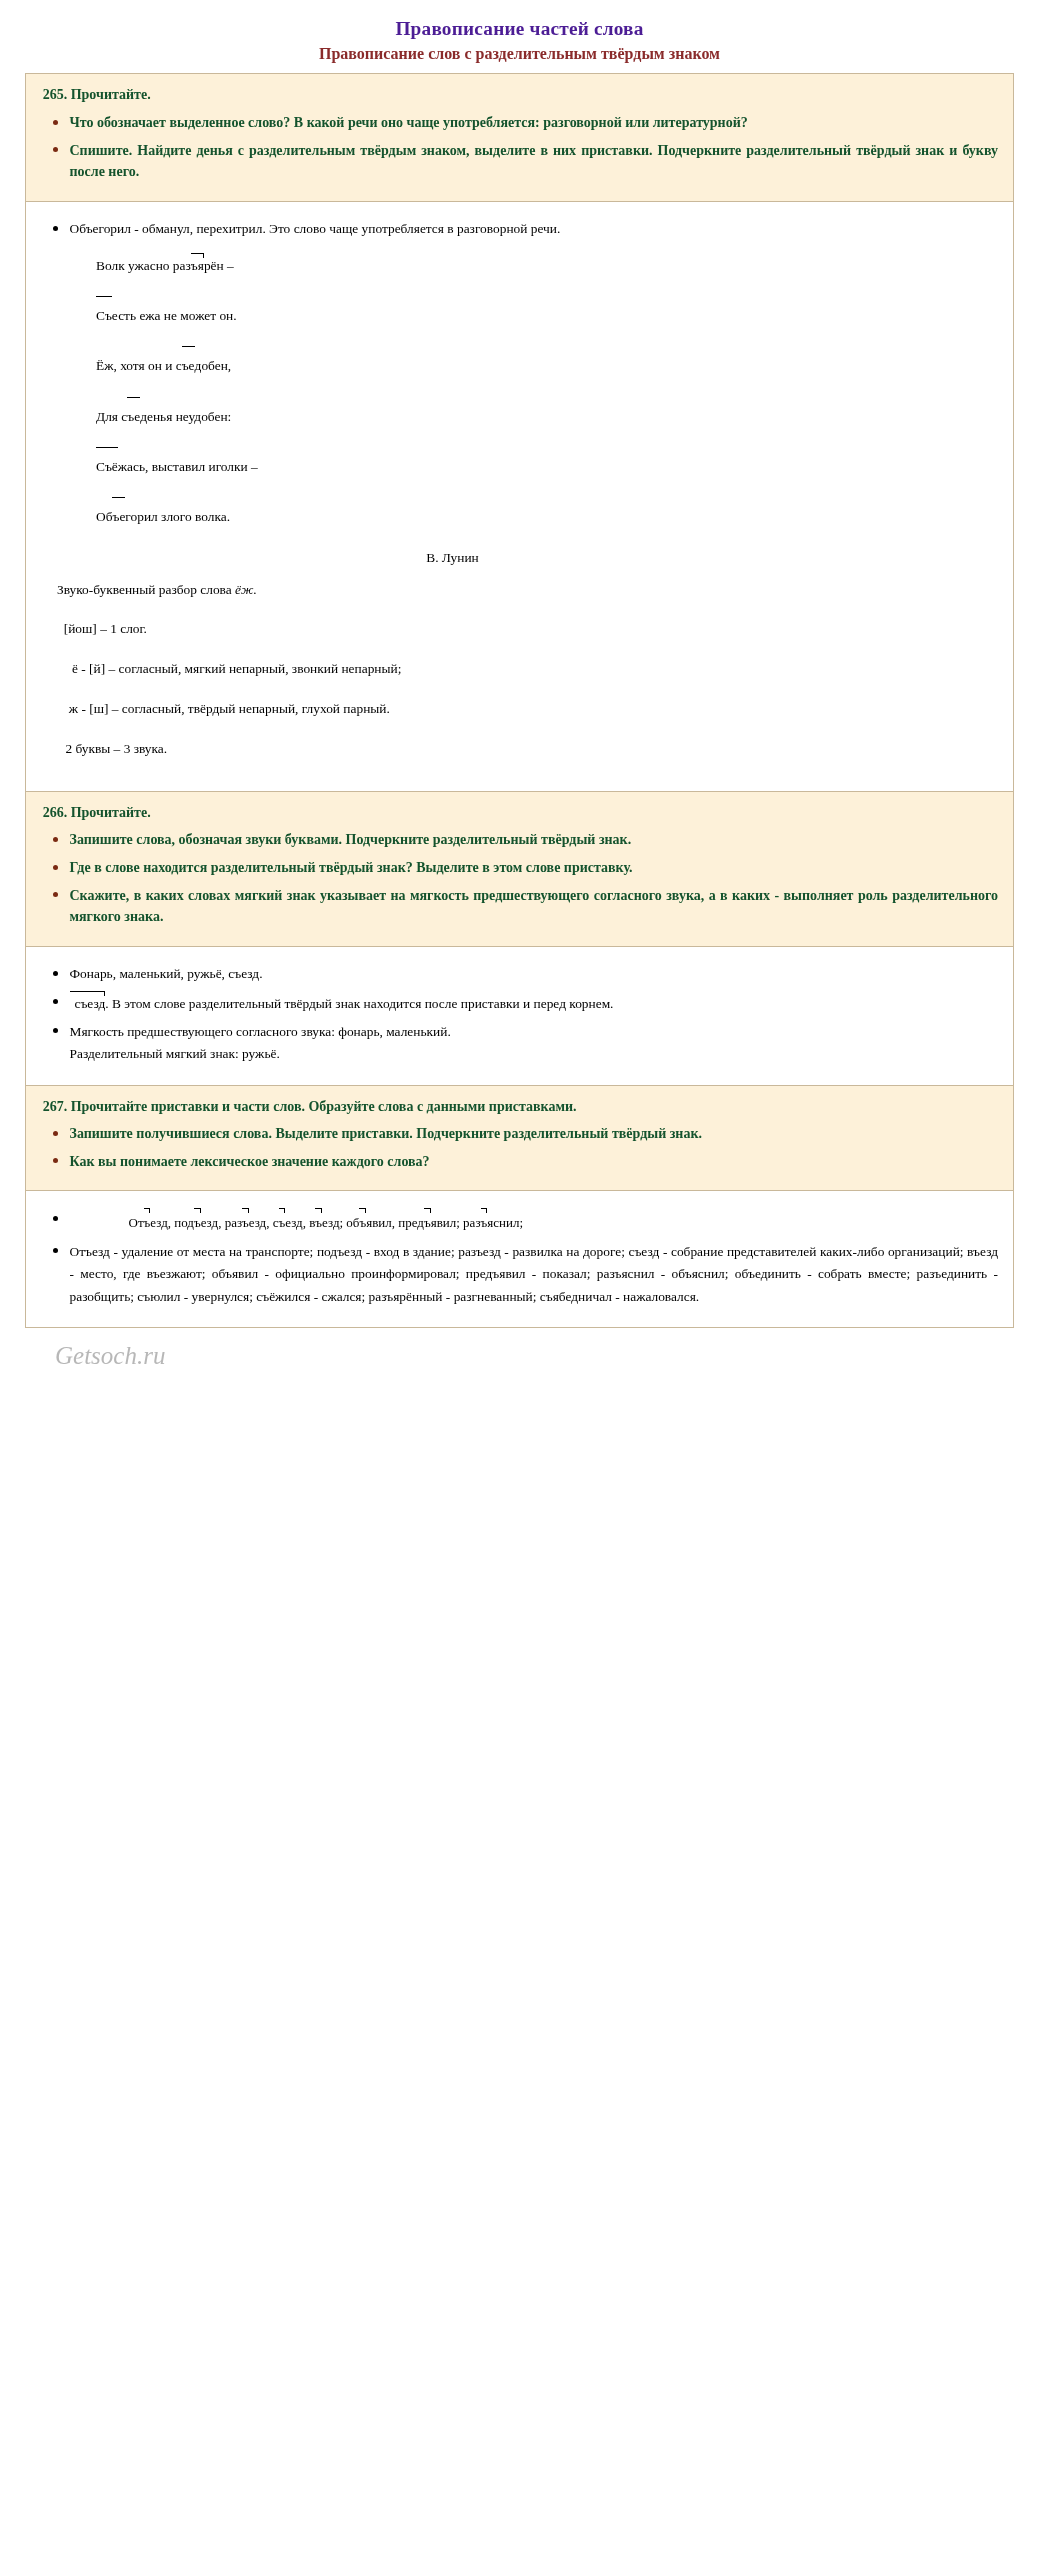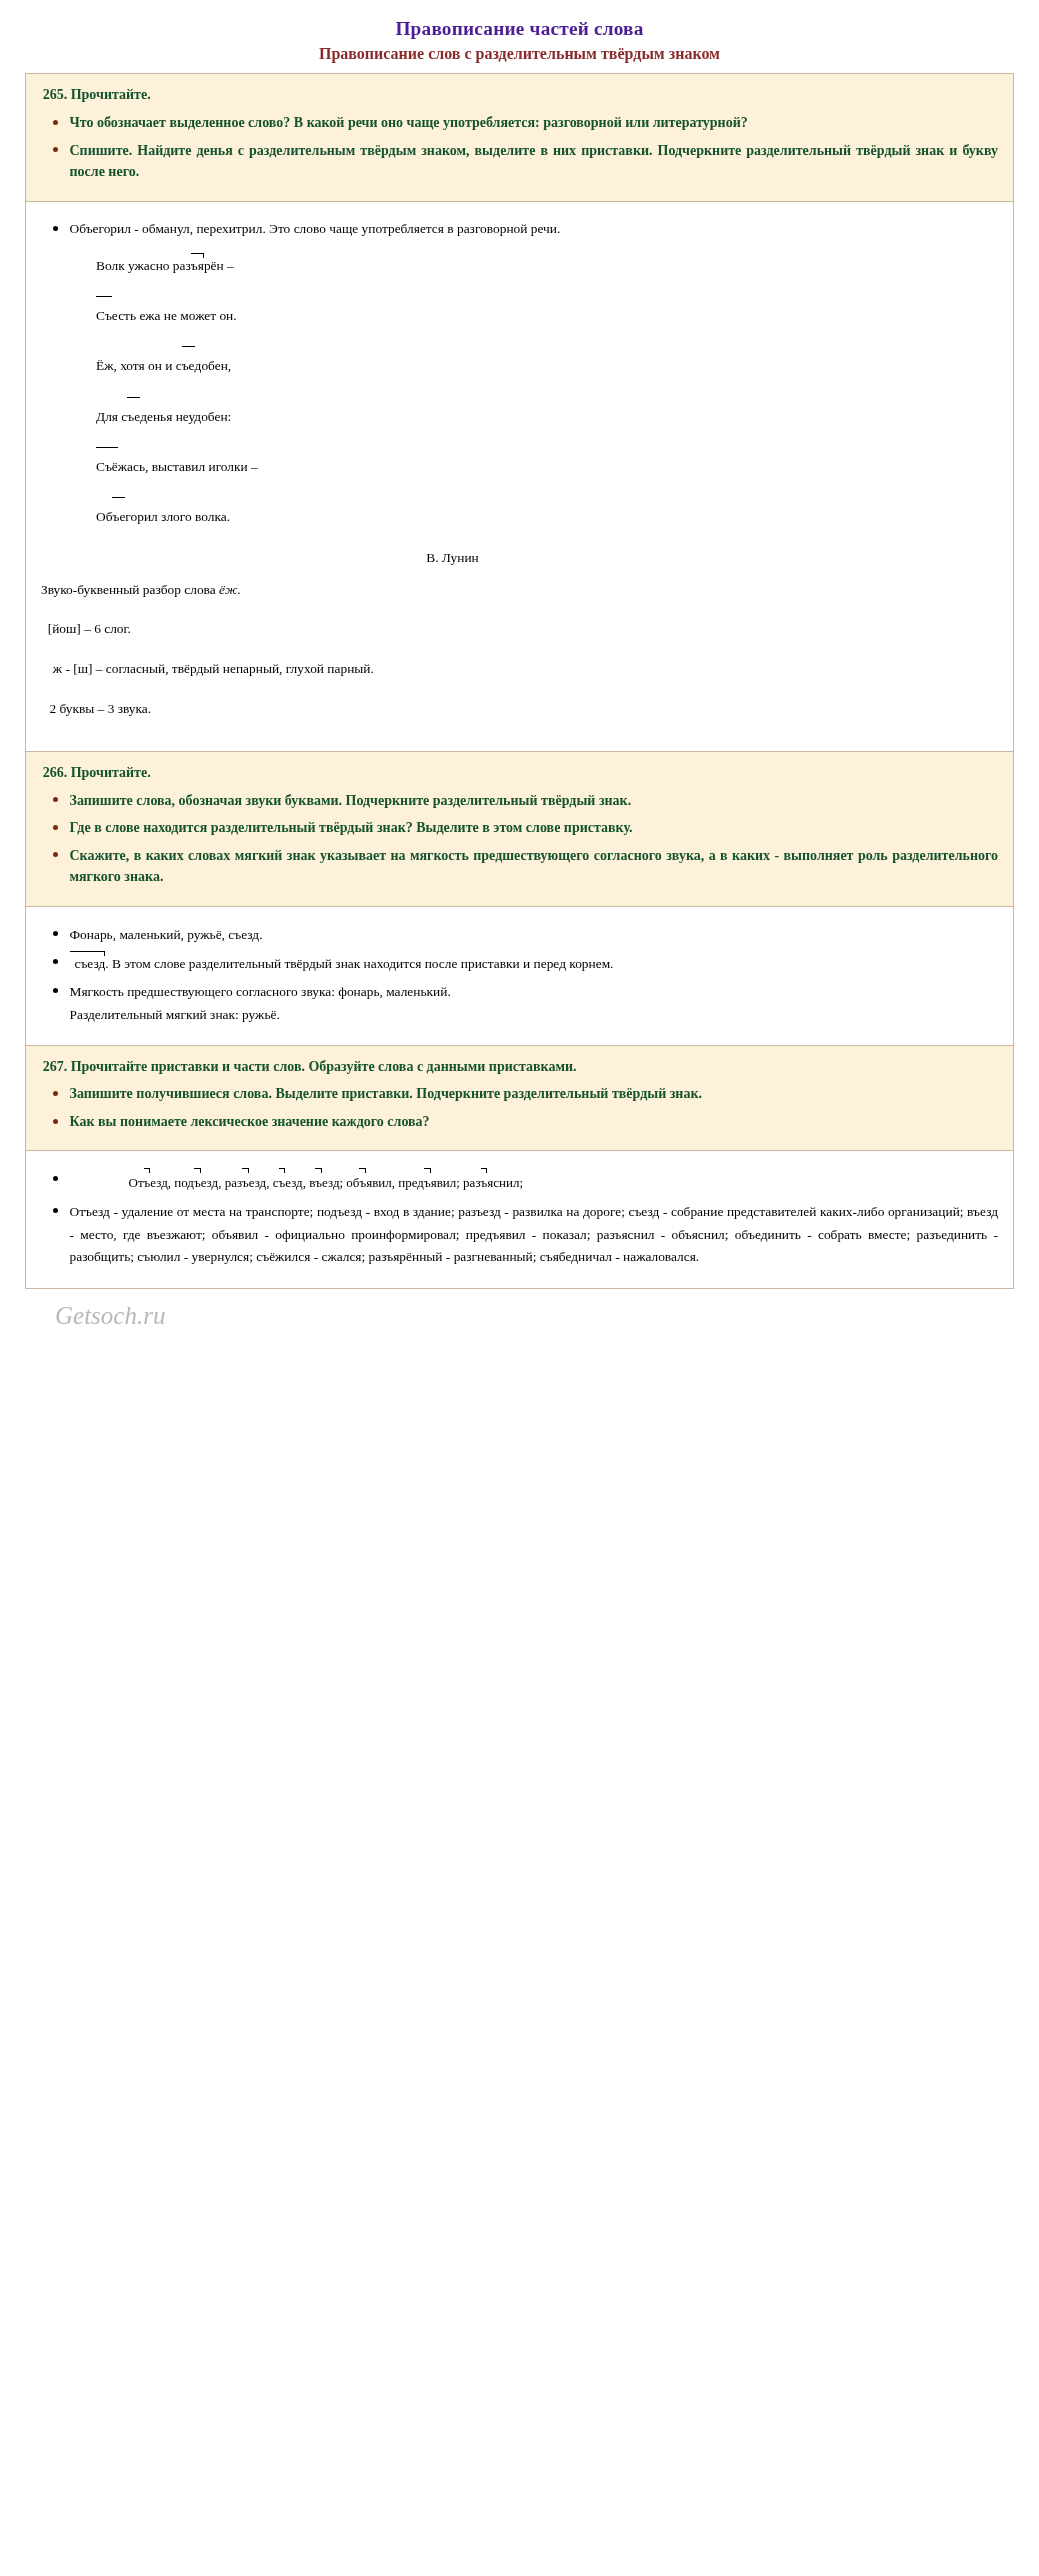--- a/index.html
+++ b/index.html
@@ -96,21 +96,21 @@
     font-size: 13.4px;
     white-space: nowrap;
   }
   .author {
     text-align: center;
     margin: 10px 0 8.4px 0;
     font-size: 13.4px;
     padding-right: 134px;
   }
   .analysis p {
-    margin: 0 0 17px 0;
+    margin: 0 0 17px 16px;
     font-size: 13.4px;
   }
   .analysis .ind1 { padding-left: 6.7px; }
   .analysis .ind2 { padding-left: 15px; }
   .analysis .ind3 { padding-left: 34px; }
   .analysis .ind4 { padding-left: 11.8px; }
   .analysis .ind5 { padding-left: 8.4px; }
   .it { font-style: italic; }
 
   
@@ -216,21 +216,22 @@
           <div class="line">Ёж, хотя он и с<span class="ov">ъе</span>добен,</div>
           <div class="line">Для с<span class="ov">ъе</span>денья неудобен:</div>
           <div class="line"><span class="ov">Съё</span>жась, выставил иголки –</div>
           <div class="line">Об<span class="ov">ъе</span>горил злого волка.</div>
         </div>
 
         <div class="author">В. Лунин</div>
 
         <div class="analysis">
           <p><span>Звуко-буквенный разбор слова </span><span class="it">ёж.</span></p>
-          <p class="ind1">[йош] – 6 слог.</p>
+          <p class="ind1">[йош] – 1 слог.</p>
+          <p class="ind2">ё - [й] – согласный, мягкий непарный, звонкий непарный;</p>
           <p class="ind4">ж - [ш] – согласный, твёрдый непарный, глухой парный.</p>
           <p class="ind5">2 буквы – 3 звука.</p>
         </div>
       </div>
     </div>
 
     <div class="block">
       <div class="task">
         <div class="head">
           <span>266.</span>

